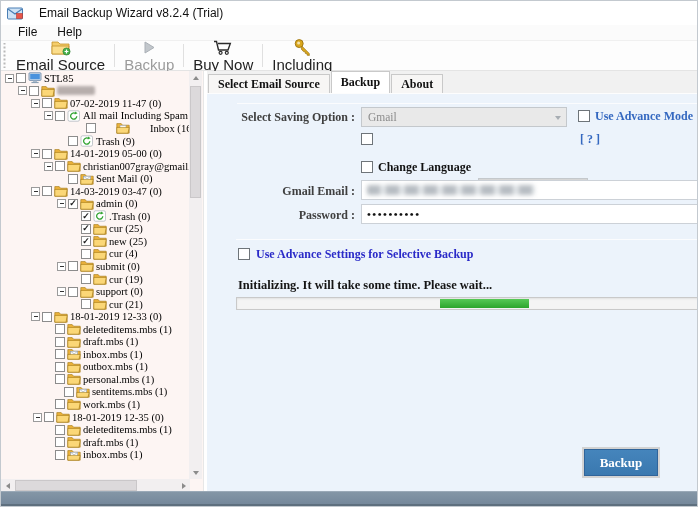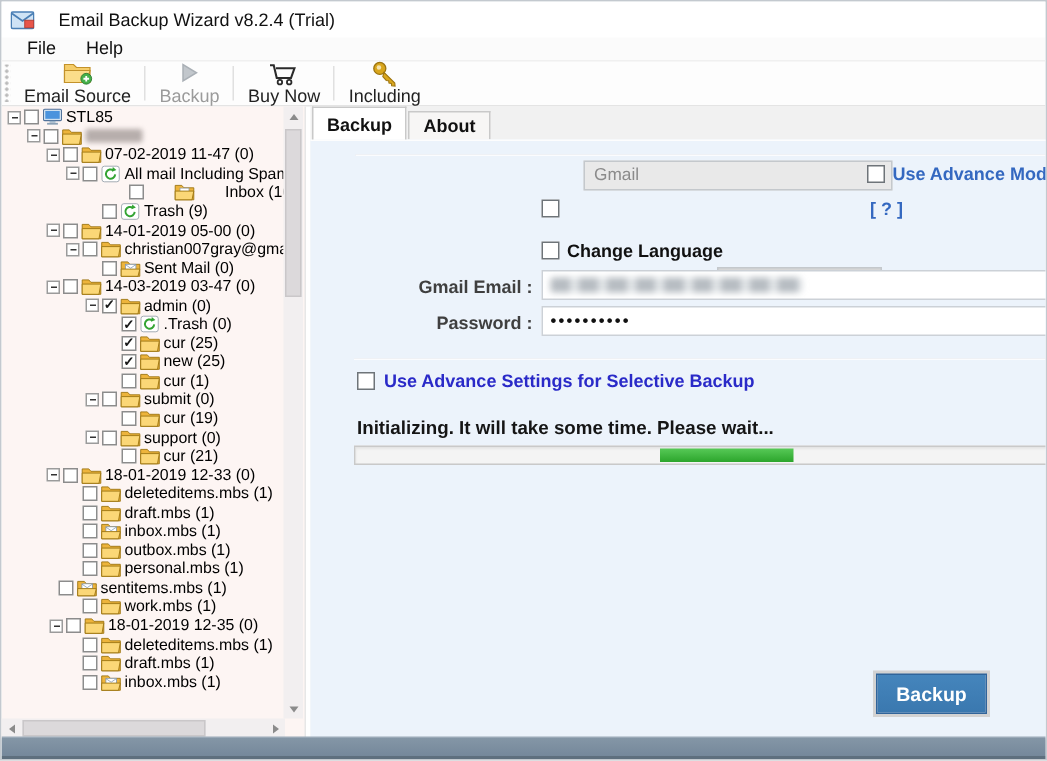--- a/index.html
+++ b/index.html
@@ -14,26 +14,26 @@
 
   
   .menubar { position:absolute; left:0; top:24px; right:0; height:15px; background:#fbfbfb; display:flex; align-items:flex-start; padding-left:8px; gap:2px; }
   .menu-item { font-size:12px; color:#111; padding:0 9px; cursor:default; }
 
   
   .toolbar { position:absolute; left:0; top:39px; right:0; height:31px; background:#fdfdfd; border-top:1px solid #f0f0f0; border-bottom:1px solid #e4e4e4; display:flex; align-items:stretch; }
   .grip { width:5px; margin:2px 1px; background-image:radial-gradient(circle, #b9b9b9 1px, transparent 1.2px); background-size:4px 4px; background-position:center; }
   .tbtn { display:flex; flex-direction:column; align-items:center; justify-content:center; padding:1px 8px 1px 8px; gap:0px; }
   .tbtn .ticon20 { height:17px; display:flex; align-items:center; }
-  .tbtn .tlbl { font-size:12px; color:#222; white-space:nowrap; }
+  .tbtn .tlbl { font-size:15px; color:#222; white-space:nowrap; }
   .tbtn.disabled .tlbl { color:#9b9b9b; }
   .tsep { width:1px; background:#e0e0e0; margin:3px 1px; }
 
   
-  .main { position:absolute; left:0; top:70px; width:698px; height:422px; }
+  .main { position:absolute; left:0; top:70px; width:698px; height:422px;font-family:Liberation Serif, serif; }
 
   
   .tree-panel { position:absolute; left:0; top:0; width:203px; height:422px; background:#fdf5f3; border-right:1px solid #e7e7e7; }
   .tree { position:absolute; left:0; top:1px; width:188px; height:408px; overflow:hidden; }
   .trow { display:flex; align-items:center; gap:2px; height:12.55px; white-space:nowrap; }
   .exp { width:9px; height:9px; min-width:9px; border:1px solid #9b9b9b; background:#fff; position:relative; }
   .exp::before { content:""; position:absolute; left:1.5px; right:1.5px; top:3px; height:1px; background:#333; }
   .exp-space { width:9px; min-width:9px; height:9px; }
   .cb { width:10px; height:10px; min-width:10px; border:1px solid #8c8c8c; background:#fff; display:flex; align-items:center; justify-content:center; font-size:9px; line-height:9px; color:#1a1a1a; }
   .cb.checked::after { content:"\2713"; font-weight:700; }
@@ -318,21 +318,21 @@
           </div>
           <div class="trow" style="padding-left: 69px;">
             <span class="exp-space"></span>
             <span class="cb"></span>
             <span class="ticon">
               <svg viewBox="0 0 14 12">
                 <path d="M0.8 1.6h4.4l1.4 1.6h6.6v8H0.8z" fill="#edb43c" stroke="#9c7410" stroke-width="0.6"></path>
                 <path d="M0.8 4.4h12.4l-1.2 6.8H0.8z" fill="#fbd777" stroke="#9c7410" stroke-width="0.6"></path>
               </svg>
             </span>
-            <span class="tlabel">cur (1)</span>
+            <span class="tlabel">cur (4)</span>
           </div>
           <div class="trow" style="padding-left: 56px;">
             <span class="exp"></span>
             <span class="cb"></span>
             <span class="ticon">
               <svg viewBox="0 0 14 12">
                 <path d="M0.8 1.6h4.4l1.4 1.6h6.6v8H0.8z" fill="#edb43c" stroke="#9c7410" stroke-width="0.6"></path>
                 <path d="M0.8 4.4h12.4l-1.2 6.8H0.8z" fill="#fbd777" stroke="#9c7410" stroke-width="0.6"></path>
               </svg>
             </span>
@@ -432,21 +432,21 @@
             <span class="exp-space"></span>
             <span class="cb"></span>
             <span class="ticon">
               <svg viewBox="0 0 14 12">
                 <path d="M0.8 1.6h4.4l1.4 1.6h6.6v8H0.8z" fill="#edb43c" stroke="#9c7410" stroke-width="0.6"></path>
                 <path d="M0.8 4.4h12.4l-1.2 6.8H0.8z" fill="#fbd777" stroke="#9c7410" stroke-width="0.6"></path>
               </svg>
             </span>
             <span class="tlabel">personal.mbs (1)</span>
           </div>
-          <div class="trow" style="padding-left: 27px;">
+          <div class="trow" style="padding-left: 52px;">
             <span class="exp-space"></span>
             <span class="cb"></span>
             <span class="ticon">
               <svg viewBox="0 0 14 12">
                 <path d="M0.8 1.6h4.4l1.4 1.6h6.6v8H0.8z" fill="#edb43c" stroke="#9c7410" stroke-width="0.6"></path>
                 <rect x="3.6" y="3.2" width="7" height="4.6" fill="#fff" stroke="#7d93ad" stroke-width="0.5"></rect>
                 <path d="M3.6 3.4l3.5 2.4 3.5-2.4" fill="none" stroke="#7d93ad" stroke-width="0.5"></path>
                 <path d="M0.8 6.4h12.4l-1.2 4.8H0.8z" fill="#fbd777" stroke="#9c7410" stroke-width="0.6"></path>
               </svg>
             </span>
@@ -527,28 +527,30 @@
           </span>
         <span class="sb-thumb-h" style="left:14px;width:122px;"></span>
         <span class="sb-btn" style="right:0;top:0;">
             <span class="tri-right"></span>
           </span>
       </div>
     </div>
 
     <div class="right-panel">
       <div class="tabs" id="tabs">
+          <span class="tab">Select Email Source</span>
           <span class="tab active">Backup</span>
           <span class="tab">About</span>
         </div>
 
       <div class="content">
         <div class="sep" style="left:30px; right:0; top:9px;"></div>
 
-        <div class="combo" style="left:154px; width:206px; top:13px;margin-left:28px;">
+        <div class="flabel" style="left:0; width:148px; top:16px;">Select Saving Option :</div>
+        <div class="combo" style="left:154px; width:206px; top:13px;">
           <span>Gmail</span>
           <span class="chev"></span>
         </div>
         <span class="fcb" style="left:371px; top:16px;"></span>
         <span class="cbl blue" style="left:388px; top:15px;">Use Advance Mode</span>
 
         <span class="fcb" style="left:154px; top:39px;"></span>
         <span class="help-link" style="left:373px; top:38px;">[ ? ]</span>
 
         <span class="fcb" style="left:154px; top:67px;"></span>

